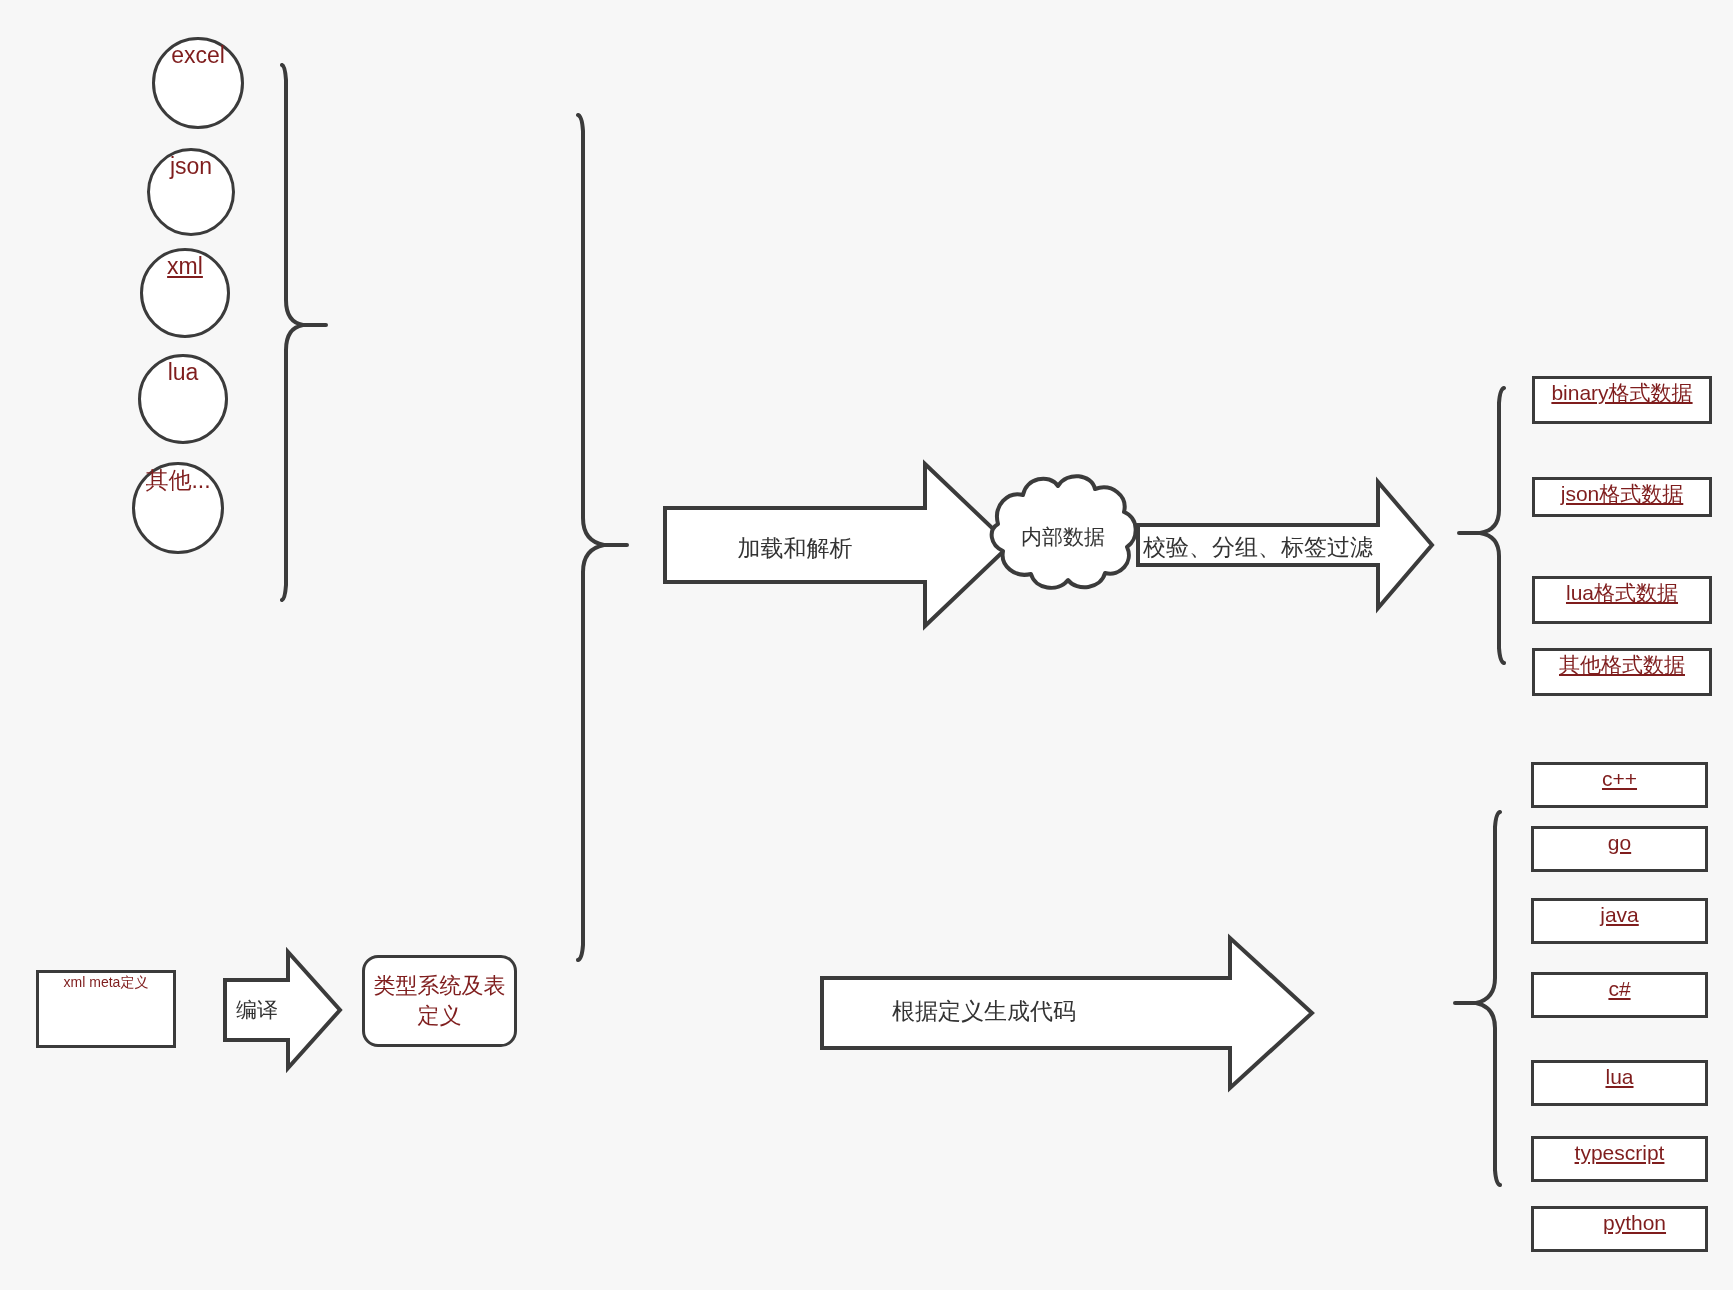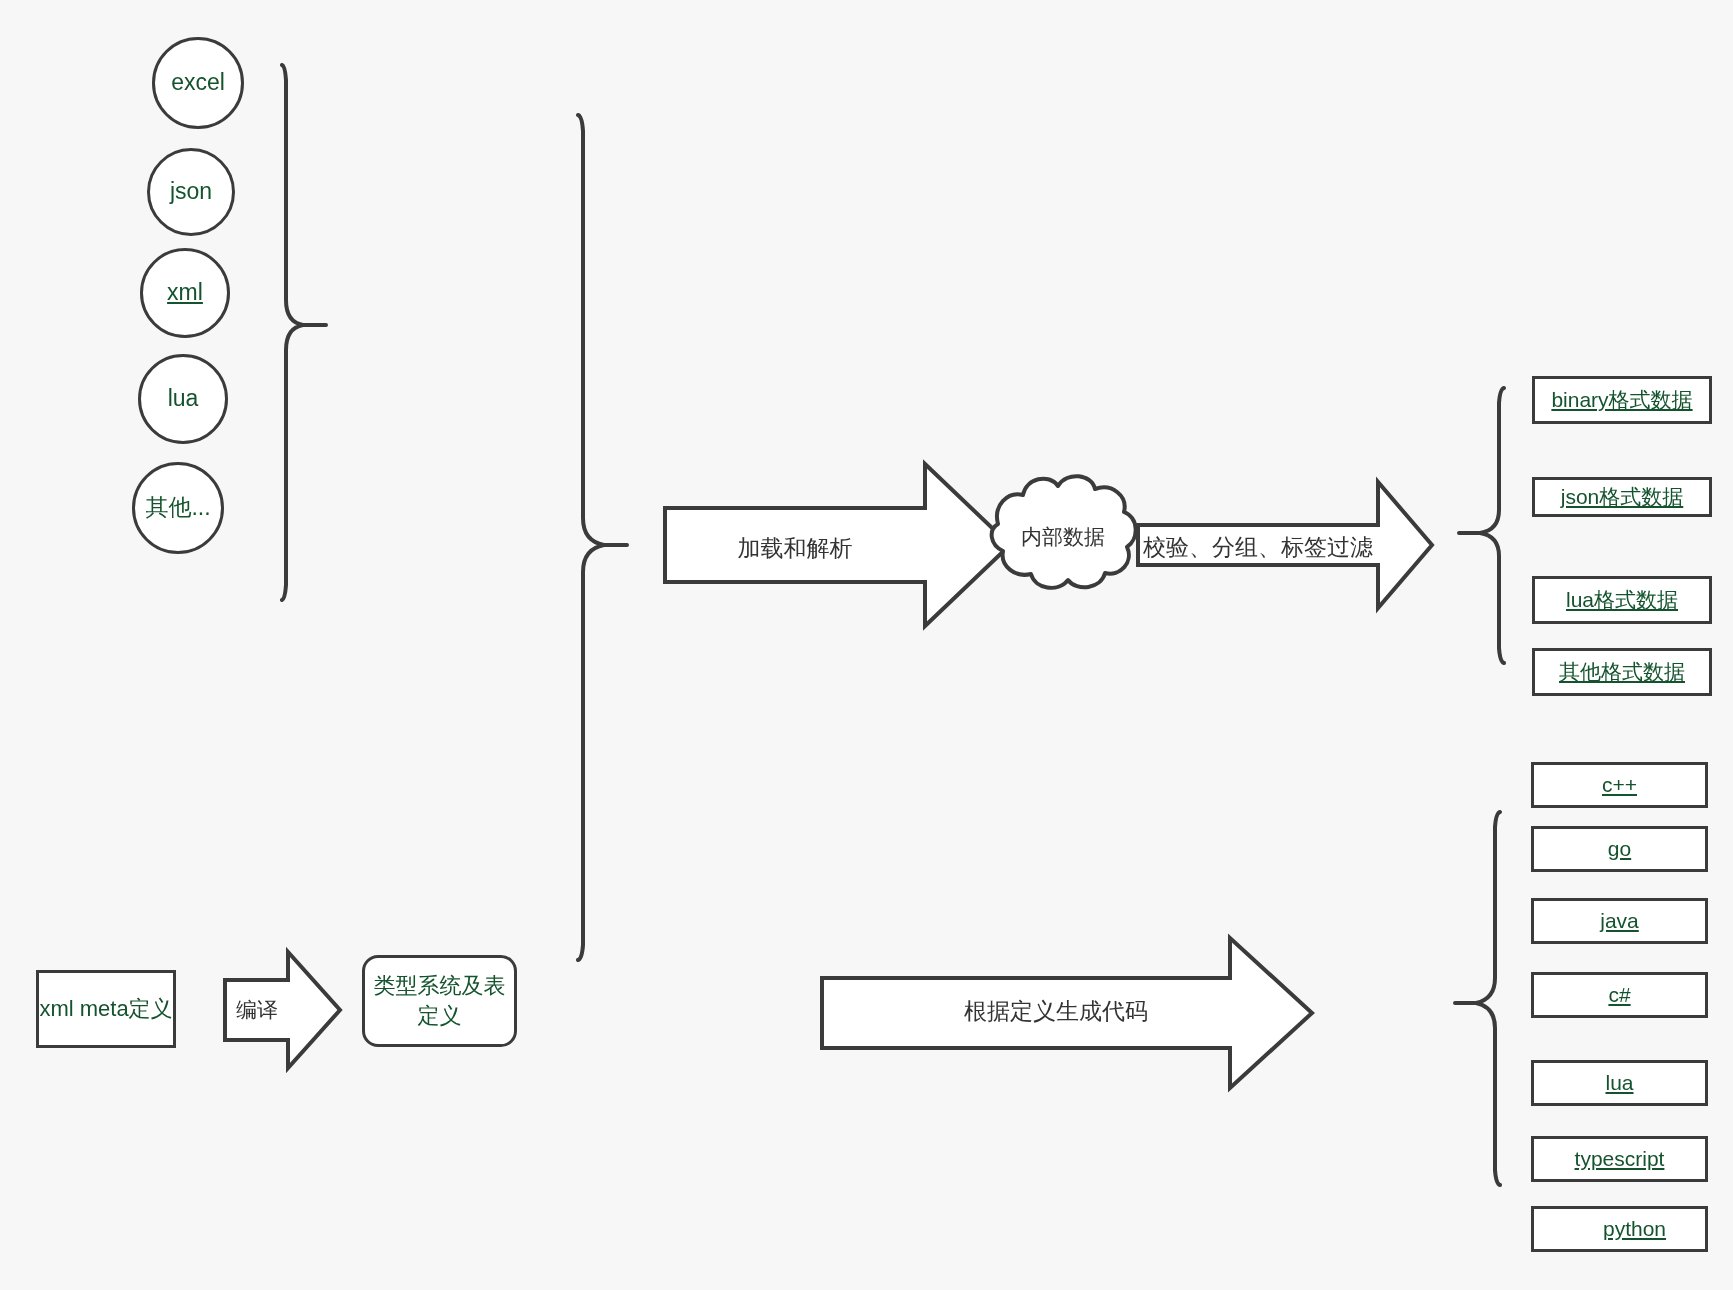--- a/index.html
+++ b/index.html
@@ -16,24 +16,23 @@
     height: 1290px;
     background: #f7f7f7;
     overflow: hidden;
   }
   .node {
     position: absolute;
     box-sizing: border-box;
     background: #ffffff;
     border: 3px solid #3b3b3b;
     display: flex;
-    align-items: center;
     justify-content: center;
     text-align: center;
-    color: #14532d;
+    color: #7f1d1d;
     line-height: 1.35;
   }
   .circle {
     border-radius: 50%;
     font-size: 23px;
   }
   .rect {
     font-size: 23px;
   }
   .rect-sm {
@@ -142,23 +141,23 @@
 
 
   <div class="arrow-label" style="left:665px; top:533px; width:260px;">加载和解析</div>
 
   <div class="cloud-label" style="left:993px; top:523px; width:140px;">内部数据</div>
 
   <div class="arrow-label" style="left:1138px; top:532px; width:240px;">校验、分组、标签过滤</div>
 
   <div class="arrow-label" style="left:222px; top:996px; width:70px; font-size:21px;">编译</div>
 
-  <div class="arrow-label" style="left:852px; top:996px; width:408px;">根据定义生成代码</div>
+  <div class="arrow-label" style="left:780px; top:996px; width:408px;">根据定义生成代码</div>
 
-  <div class="node rect" style="left:36px; top:970px; width:140px; height:78px; font-size:22px;">
+  <div class="node rect" style="left:36px; top:970px; width:140px; height:78px; font-size:14px;">
     <span>xml meta定义</span>
   </div>
 
   <div class="node rect rounded" style="left:362px; top:955px; width:155px; height:92px; font-size:22px; flex-direction:column;">
     <span>类型系统及表</span>
     <span>定义</span>
   </div>
 
   <div class="node rect-sm" style="left:1532px; top:376px; width:180px; height:48px;">
     <span>binary格式数据</span>

